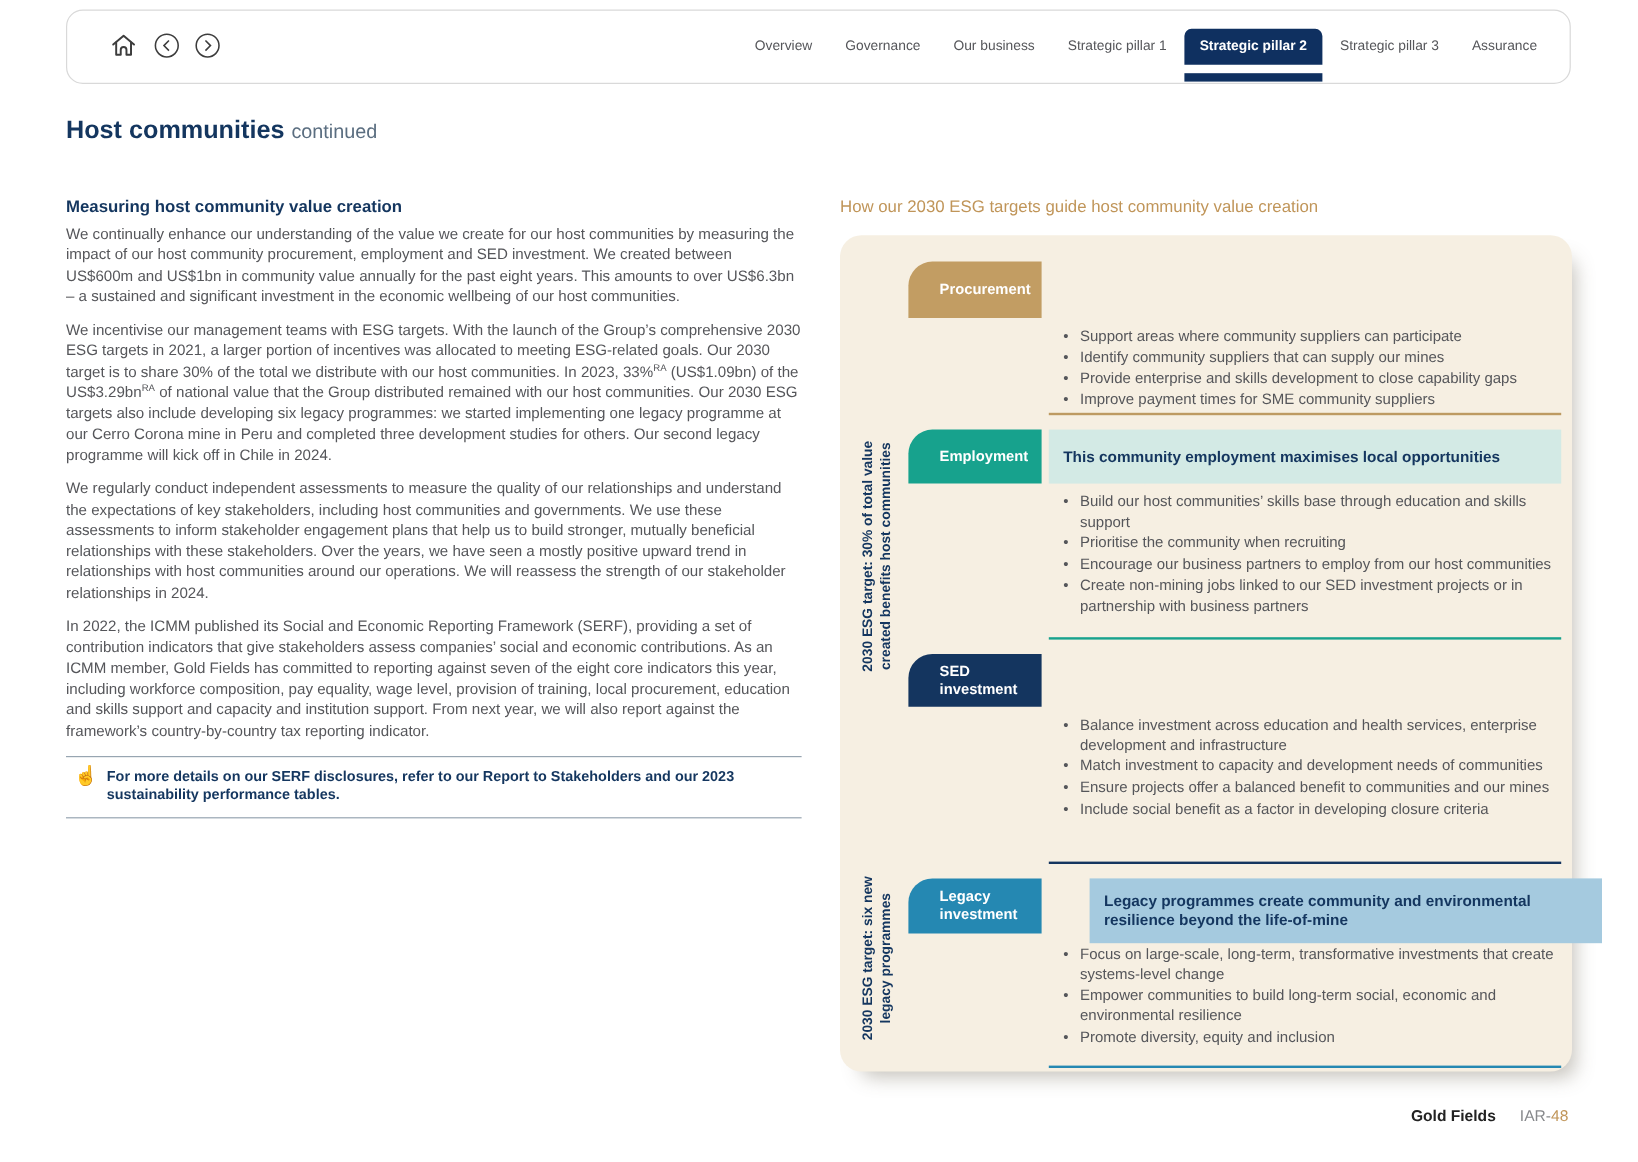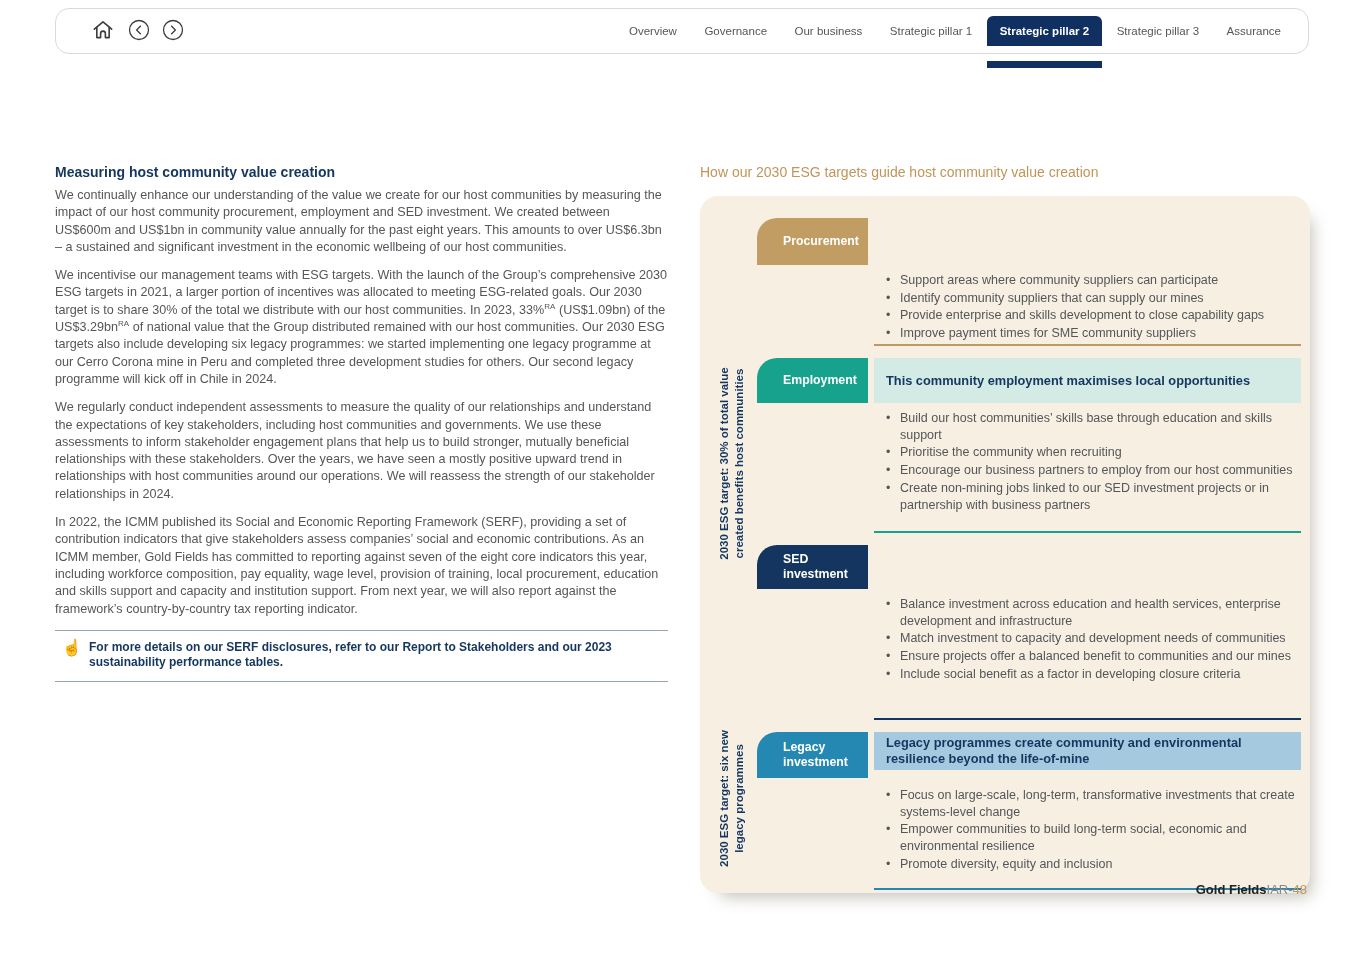--- a/index.html
+++ b/index.html
@@ -1,20 +1,20 @@
 <!DOCTYPE html>
 <html><head>
 <meta charset="utf-8">
 <style>
   html,body{margin:0;padding:0;background:#ffffff;}
   body{font-family:"Liberation Sans", sans-serif; -webkit-font-smoothing:antialiased;}
   #page{position:relative;width:1365px;height:968px;background:#fff;overflow:hidden;}
 
   
-  .header-bar{position:absolute;left:55px;top:8px;width:1254px;height:46px;
+  .header-bar{position:absolute;left:55px;top:8px;width:1254px;height:62px;
     border:1px solid var(--header-border,#d9d9d9);border-radius:14px;background:#fff;box-sizing:border-box;}
   .nav-left{position:absolute;left:34px;top:0;height:100%;display:flex;align-items:center;gap:12px;}
   .icon-btn{display:flex;align-items:center;justify-content:center;cursor:pointer;background:none;border:none;padding:0;}
   .tabs{position:absolute;left:560px;top:0;width:688px;height:100%;display:flex;align-items:center;justify-content:space-between;padding-right:10px;box-sizing:border-box;}
   .tab{font-size:11.5px;color:#55565a;cursor:pointer;white-space:nowrap;padding:9px 13px;border-radius:6px 6px 0 0;}
   .tab.active{background:var(--tab-active,#0f3060);color:#fff;font-weight:bold;}
   .active-underline{position:absolute;top:61px;height:7px;background:var(--tab-active,#0f3060);}
 
   
   .page-title{position:absolute;left:55px;top:97px;margin:0;font-size:21px;}
@@ -41,21 +41,21 @@
     padding:4px 10px 4px 12px;color:var(--navy,#14365f);font-weight:bold;font-size:12.8px;line-height:16px;}
   .row-bullets{position:absolute;left:184px;width:420px;margin:0;padding:0;list-style:none;}
   .row-bullets li{position:relative;font-size:12.5px;line-height:16.7px;color:var(--body-text,#55565a);
     padding-left:16px;margin-bottom:1px;}
   .row-bullets li .bdot{position:absolute;left:2px;top:0;}
   .row-divider{position:absolute;left:174px;width:427px;height:2px;}
   .vlabel{position:absolute;transform:rotate(-90deg);font-weight:bold;color:var(--navy,#14365f);
     font-size:11.5px;line-height:14.5px;text-align:center;white-space:pre-line;}
 
   
-  .footer{position:absolute;right:58px;top:882px;display:flex;align-items:baseline;}
+  .footer{position:absolute;right:58px;top:922px;display:flex;align-items:baseline;gap:20px;}
   .footer .brand{font-weight:bold;font-size:13px;color:#222;}
   .footer .ref{font-size:13px;color:#87898c;}
   .footer .ref .pg{color:var(--gold,#c09559);}
 </style>
 </head>
 <body>
 
 <div id="page" style="--navy: #14365f; --body-text: #55565a; --gold: #c09559; --panel-bg: #f6efe2; --tab-active: #0f3060; --header-border: #d9d9d9; --callout-line: #97a5b1;">
 
   <div class="header-bar">
@@ -90,20 +90,24 @@
         <div class="tab">Governance</div>
         <div class="tab">Our business</div>
         <div class="tab">Strategic pillar 1</div>
         <div class="tab active">Strategic pillar 2</div>
         <div class="tab">Strategic pillar 3</div>
         <div class="tab">Assurance</div>
       </div>
   </div>
   <div class="active-underline" id="active-underline" style="left: 986.703px; width: 115.484px;"></div>
 
+  <h1 class="page-title">
+    <span class="t-main">Host communities</span>
+    <span class="t-cont">continued</span>
+  </h1>
 
   <div class="left-col">
     <h2>Measuring host community value creation</h2>
     <div id="paragraphs">
         <p>We continually enhance our understanding of the value we create for our host communities by measuring the impact of our host community procurement, employment and SED investment. We created between US$600m and US$1bn in community value annually for the past eight years. This amounts to over US$6.3bn – a sustained and significant investment in the economic wellbeing of our host communities.</p>
         <p>We incentivise our management teams with ESG targets. With the launch of the Group’s comprehensive 2030 ESG targets in 2021, a larger portion of incentives was allocated to meeting ESG-related goals. Our 2030 target is to share 30% of the total we distribute with our host communities. In 2023, 33%<sup>RA</sup> (US$1.09bn) of the US$3.29bn<sup>RA</sup> of national value that the Group distributed remained with our host communities. Our 2030 ESG targets also include developing six legacy programmes: we started implementing one legacy programme at our Cerro Corona mine in Peru and completed three development studies for others. Our second legacy programme will kick off in Chile in 2024.</p>
         <p>We regularly conduct independent assessments to measure the quality of our relationships and understand the expectations of key stakeholders, including host communities and governments. We use these assessments to inform stakeholder engagement plans that help us to build stronger, mutually beneficial relationships with these stakeholders. Over the years, we have seen a mostly positive upward trend in relationships with host communities around our operations. We will reassess the strength of our stakeholder relationships in 2024.</p>
         <p>In 2022, the ICMM published its Social and Economic Reporting Framework (SERF), providing a set of contribution indicators that give stakeholders assess companies’ social and economic contributions. As an ICMM member, Gold Fields has committed to reporting against seven of the eight core indicators this year, including workforce composition, pay equality, wage level, provision of training, local procurement, education and skills support and capacity and institution support. From next year, we will also report against the framework’s country-by-country tax reporting indicator.</p>
       </div>
     <div class="callout">
@@ -133,21 +137,21 @@
       <div class="row-divider" style="top: 335px; background: rgb(23, 162, 141);"></div>
       <div class="row-label" style="top: 349px; height: 44px; background: rgb(20, 53, 95);">SED investment</div>
       <ul class="row-bullets" style="top: 400px;">
         <li><span class="bdot">•</span>Balance investment across education and health services, enterprise development and infrastructure</li>
         <li><span class="bdot">•</span>Match investment to capacity and development needs of communities</li>
         <li><span class="bdot">•</span>Ensure projects offer a balanced benefit to communities and our mines</li>
         <li><span class="bdot">•</span>Include social benefit as a factor in developing closure criteria</li>
       </ul>
       <div class="row-divider" style="top: 522px; background: rgb(20, 53, 95);"></div>
       <div class="row-label" style="top: 536px; height: 46px; background: rgb(37, 136, 178);">Legacy investment</div>
-      <div class="row-head" style="top: 536px; height: 38px; background: rgb(165, 202, 223);">Legacy programmes create community and environmental resilience beyond the life-of-mine</div>
+      <div class="row-head" style="top: 536px; height: 54px; background: rgb(165, 202, 223); margin-left: 34px;">Legacy programmes create community and environmental resilience beyond the life-of-mine</div>
       <ul class="row-bullets" style="top: 591px;">
         <li><span class="bdot">•</span>Focus on large-scale, long-term, transformative investments that create systems-level change</li>
         <li><span class="bdot">•</span>Empower communities to build long-term social, economic and environmental resilience</li>
         <li><span class="bdot">•</span>Promote diversity, equity and inclusion</li>
       </ul>
       <div class="row-divider" style="top: 692px; background: rgb(37, 136, 178);"></div>
     </div>
   <div class="vlabel" id="vlabel-0" style="left:616px;top:449px;width:230px;">2030 ESG target: 30% of total value
 created benefits host communities</div>
   <div class="vlabel" id="vlabel-1" style="left:646px;top:784px;width:170px;">2030 ESG target: six new

